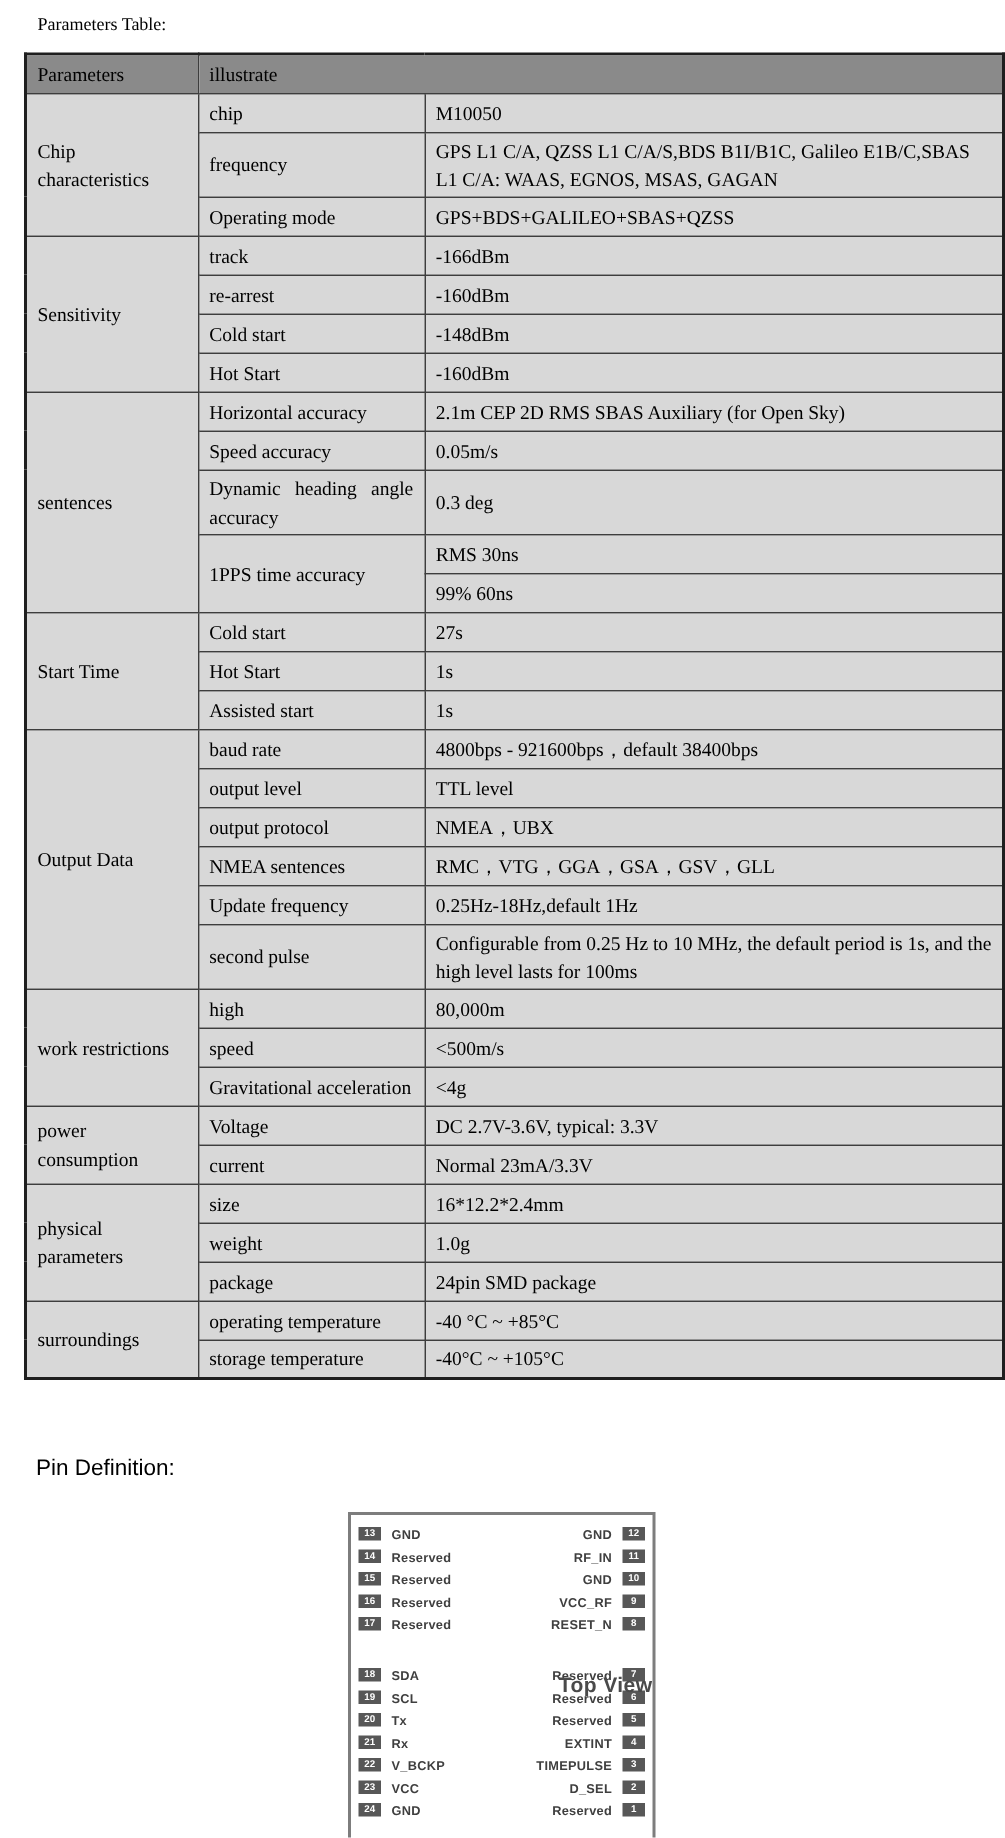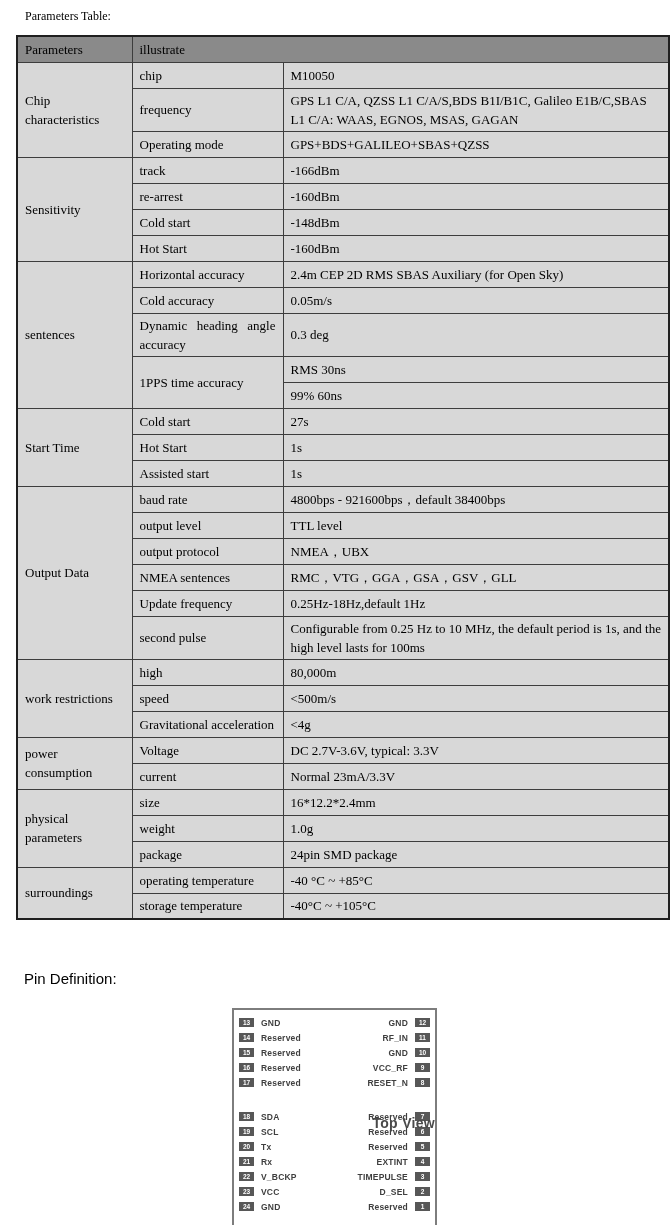--- a/index.html
+++ b/index.html
@@ -115,24 +115,24 @@
         <td class="param-cell">Cold start</td>
         <td class="value-cell">-148dBm</td>
       </tr>
       <tr>
         <td class="param-cell">Hot Start</td>
         <td class="value-cell">-160dBm</td>
       </tr>
       <tr>
         <td class="group-cell" rowspan="5">sentences</td>
         <td class="param-cell">Horizontal accuracy</td>
-        <td class="value-cell">2.4m CEP 2D RMS SBAS Auxiliary (for Open Sky)</td>
-      </tr>
-      <tr>
-        <td class="param-cell">Cold accuracy</td>
+        <td class="value-cell">2.1m CEP 2D RMS SBAS Auxiliary (for Open Sky)</td>
+      </tr>
+      <tr>
+        <td class="param-cell">Speed accuracy</td>
         <td class="value-cell">0.05m/s</td>
       </tr>
       <tr>
         <td class="param-cell">Dynamic heading angle accuracy</td>
         <td class="value-cell">0.3 deg</td>
       </tr>
       <tr>
         <td class="param-cell" rowspan="2">1PPS time accuracy</td>
         <td class="value-cell">RMS 30ns</td>
       </tr>

